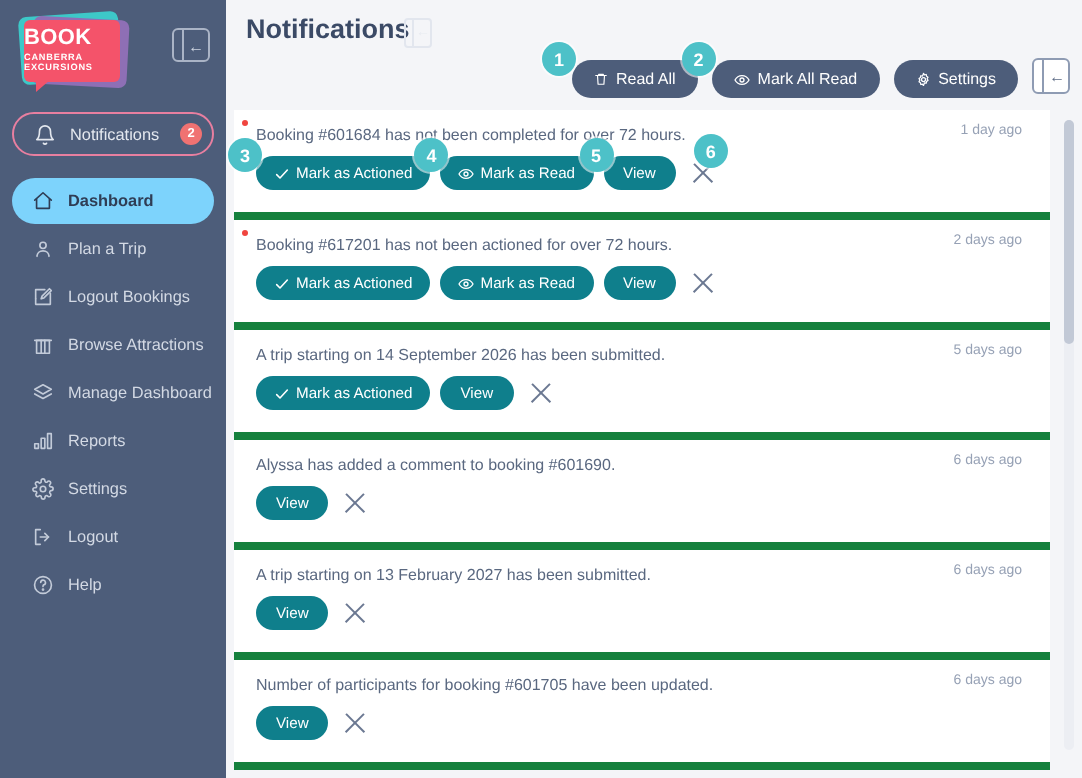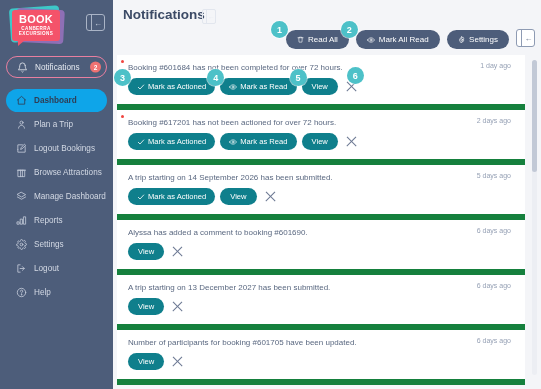--- a/index.html
+++ b/index.html
@@ -56,21 +56,21 @@
     position: absolute;
     left: 6px; bottom: -5px;
     border-left: 7px solid #f4536a;
     border-bottom: 6px solid transparent;
   }
   .logo-text {
     position: absolute;
     left: 4px; top: 4px;
     width: 48px; height: 31px;
     color: #ffffff;
-    text-align: center;
+    text-align: left;
     line-height: 1;
     padding-top: 4px;
     box-sizing: border-box;
   }
   .logo-l1 { font-size: 11px; font-weight: bold; letter-spacing: .2px; }
   .logo-l2 { font-size: 4.6px; font-weight: bold; letter-spacing: .4px; margin-top: 1.5px;}
   .logo-l3 { font-size: 4.6px; font-weight: bold; letter-spacing: .4px; margin-top: .5px;}
 
   .side-collapse {
     position: absolute;
@@ -112,21 +112,21 @@
   }
   .nav-item .ico svg { display: block; }
   .nav-item.notif {
     border: 1.2px solid #e87fa0;
     background: transparent;
     color: #e4e8ef;
     height: 22px;
     margin-bottom: 3px;
   }
   .nav-item.active {
-    background: #0ea5e9;
+    background: #7dd3fc;
     color: #2f3d55;
     font-weight: 600;
     margin-top: 11px;
   }
   .badge-count {
     position: absolute;
     right: 5px; top: 50%;
     transform: translateY(-50%);
     width: 11px; height: 11px;
     border-radius: 50%;
@@ -230,21 +230,21 @@
     left: 0; right: 0;
     top: 55px; bottom: 0;
     overflow: hidden;
   }
   .row {
     position: relative;
     background: #ffffff;
     margin: 0 16px 0 4px;
     height: 55px;
     box-sizing: border-box;
-    border-bottom: 6px solid #15803d;
+    border-bottom: 4px solid #15803d;
     padding: 7px 10px 0 11px;
   }
   .row .dot {
     position: absolute;
     left: 4px; top: 5px;
     width: 3.2px; height: 3.2px;
     border-radius: 50%;
     background: #f0453f;
   }
   .row .msg {
@@ -587,21 +587,21 @@
         <div class="time">6 days ago</div>
         <div class="actions">
           <div class="act view">
             <span>View</span>
           </div>
           <div class="xclose"></div>
         </div>
       </div>
 
       <div class="row">
-        <div class="msg">A trip starting on 13 December 2027 has been submitted.</div>
+        <div class="msg">A trip starting on 13 February 2027 has been submitted.</div>
         <div class="time">6 days ago</div>
         <div class="actions">
           <div class="act view">
             <span>View</span>
           </div>
           <div class="xclose"></div>
         </div>
       </div>
 
       <div class="row">

